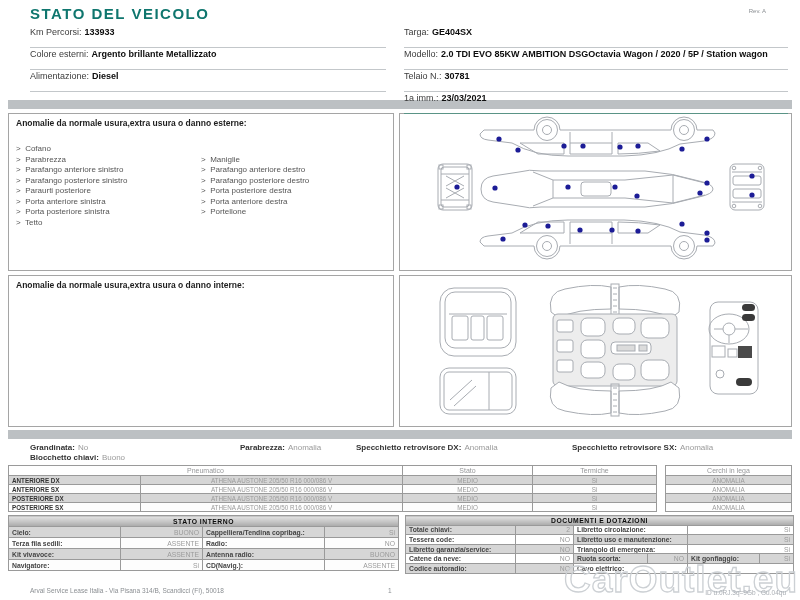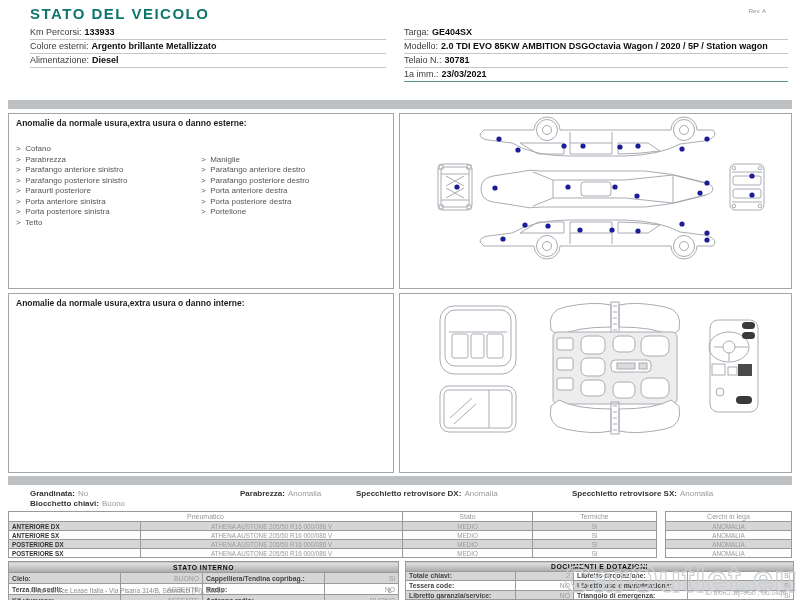--- a/index.html
+++ b/index.html
@@ -7,34 +7,34 @@
   .page{position:relative;width:800px;height:600px;background:#fff;}
 
   
   .hdr-area{position:relative;height:97px;}
   .title{position:absolute;left:30px;top:5px;font-size:15px;font-weight:bold;letter-spacing:1.5px;color:#0f766e;}
   .rev{position:absolute;right:34px;top:8px;font-size:6px;color:#8b8f93;}
   .info-cols{position:absolute;left:30px;right:12px;top:26px;display:flex;gap:18px;}
   .info-col{display:flex;flex-direction:column;}
   .info-col.left{width:356px;}
   .info-col.right{flex:1;}
-  .kv{border-bottom:1px solid #c3c7ca;padding:1px 0 2px 0;font-size:9px;line-height:10px;}
+  .kv{border-bottom:1px solid #c3c7ca;padding:1px 0 10px 0;font-size:9px;line-height:10px;}
   .kv .k{color:#3c3c3c;}
   .kv .v{color:#0d0d0d;font-weight:bold;margin-left:3px;}
   .kv.teal-underline{border-bottom:1px solid #5a9486;}
 
   
   .bar{height:9px;background:#bcc0c3;margin:3px 8px 0 8px;}
 
   
   .sect{display:flex;gap:5px;margin:4px 8px 0 8px;}
   .panel{border:1px solid #a5a5a5;background:#fff;box-sizing:border-box;}
   .text-panel{width:386px;padding:4px 7px;}
   .diag-panel{flex:1;display:flex;align-items:flex-start;justify-content:center;}
-  .h158{height:176px;} .h172{height:180px;}
+  .h158{height:158px;} .h172{height:152px;}
   .anom-head{font-size:8.5px;font-weight:bold;color:#1d1d1d;}
   .anom-cols{display:flex;margin-top:16px;align-items:center;}
   .anom-col{width:50%;}
   .anom-item{font-size:8px;color:#555;line-height:10.5px;white-space:nowrap;}
   .anom-item::before{content:">  ";white-space:pre;color:#555;}
 
   svg .ln{stroke:#a8acb2;fill:none;stroke-width:1;}
   svg .fillw{fill:#ffffff;}
 
   
@@ -113,22 +113,22 @@
           <div class="anom-item">Parafango posteriore sinistro</div>
           <div class="anom-item">Paraurti posteriore</div>
           <div class="anom-item">Porta anteriore sinistra</div>
           <div class="anom-item">Porta posteriore sinistra</div>
           <div class="anom-item">Tetto</div>
         </div>
         <div class="anom-col">
           <div class="anom-item">Maniglie</div>
           <div class="anom-item">Parafango anteriore destro</div>
           <div class="anom-item">Parafango posteriore destro</div>
+          <div class="anom-item">Porta posteriore destra</div>
           <div class="anom-item">Porta anteriore destra</div>
-          <div class="anom-item">Porta posteriore destra</div>
           <div class="anom-item">Portellone</div>
         </div>
       </div>
     </div>
     <div class="panel diag-panel h158">
       <svg width="390" height="152" viewBox="0 0 390 152">
 
         <g class="ln" transform="translate(77,47) scale(1,-1)">
           <path class="fillw" d="M6,31 L2,27 Q2,22 10,21 L34,18 Q56,5 90,5 L146,5 Q182,6 202,17 L226,20 Q237,22 237,28 L235,31 L219,31 A13 13 0 0 1 193,31 L82,31 A13 13 0 0 1 56,31 L6,31 Z"></path>
           <circle cx="69" cy="31" r="10.5"></circle>

